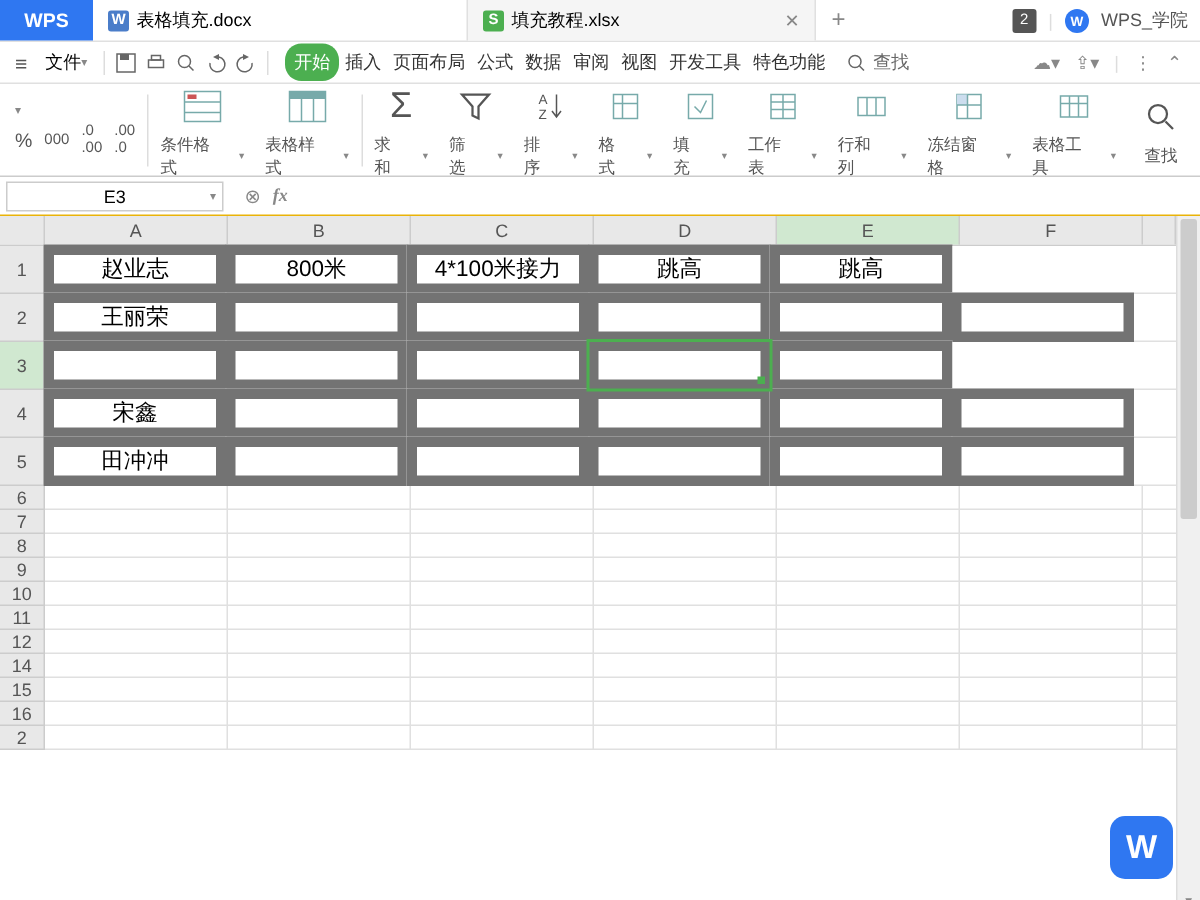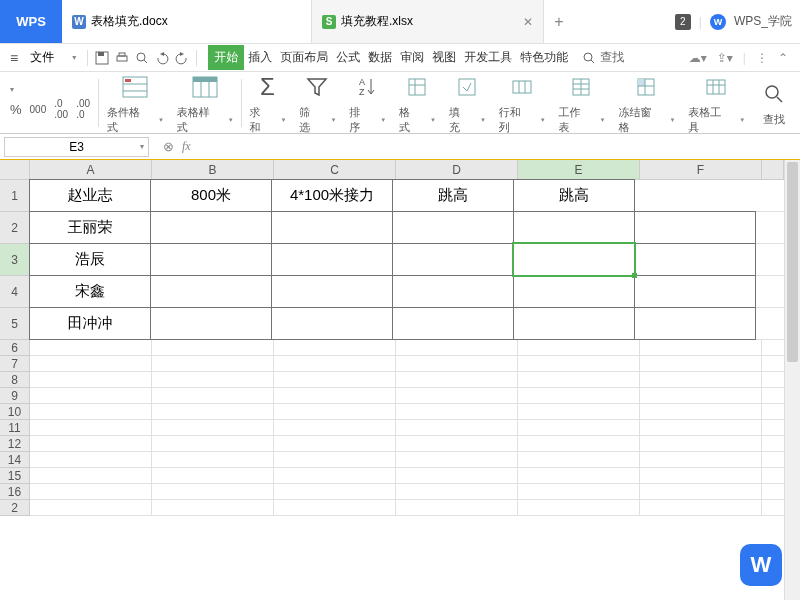--- a/index.html
+++ b/index.html
@@ -1,80 +1,80 @@
 <!DOCTYPE html>
 <html><head>
 <meta charset="utf-8">
 <style>
 * { margin: 0; padding: 0; box-sizing: border-box; font-family: "Microsoft YaHei", sans-serif; }
 body { width: 800px; height: 600px; overflow: hidden; background: #fff; position: relative; font-size: 12px; }
 
 
-.titlebar { height: 44px; background: #fff; display: flex; align-items: stretch; border-bottom: 1px solid #e0e0e0; }
+.titlebar { height: 28px; background: #fff; display: flex; align-items: stretch; border-bottom: 1px solid #e0e0e0; }
 .wps-logo { background: #2f77f1; color: #fff; width: 62px; display: flex; align-items: center; justify-content: center; font-weight: bold; font-size: 13px; }
 .tab { display: flex; align-items: center; padding: 0 10px; gap: 5px; border-right: 1px solid #e0e0e0; min-width: 0; }
 .tab.doc { width: 250px; }
 .tab.xls { width: 232px; background: #f5f5f5; }
 .tab-icon { width: 14px; height: 14px; display: flex; align-items: center; justify-content: center; color: #fff; font-size: 10px; border-radius: 2px; font-weight: bold; }
 .tab-icon.word { background: #4a7dc9; }
 .tab-icon.excel { background: #4caf50; }
 .tab-close { margin-left: auto; color: #888; cursor: pointer; }
 .tab-new { width: 30px; display: flex; align-items: center; justify-content: center; color: #888; font-size: 16px; }
 .titlebar-right { margin-left: auto; display: flex; align-items: center; gap: 8px; padding-right: 8px; }
 .badge-count { background: #555; color: #fff; width: 16px; height: 16px; border-radius: 2px; display: flex; align-items: center; justify-content: center; font-size: 10px; }
 .wps-small { width: 16px; height: 16px; background: #2f77f1; border-radius: 50%; color: #fff; display: flex; align-items: center; justify-content: center; font-size: 9px; font-weight: bold; }
 
 
 .menubar { height: 28px; display: flex; align-items: center; padding: 0 6px; gap: 2px; border-bottom: 1px solid #e0e0e0; }
 .menu-btn { display: flex; align-items: center; padding: 2px 4px; color: #555; font-size: 12px; }
 .menu-btn.hamburger { font-size: 14px; }
-.file-menu { display: flex; align-items: center; gap: 18px; padding: 2px 6px; }
+.file-menu { display: flex; align-items: center; gap: 0; padding: 2px 6px; }
 .file-menu .drop { font-size: 8px; color: #888; }
 .divider-v { width: 1px; height: 16px; background: #ddd; margin: 0 3px; }
 .qat-icon { width: 18px; height: 18px; display: flex; align-items: center; justify-content: center; color: #666; }
 .ribbon-tabs { display: flex; align-items: center; margin-left: 6px; }
 .ribbon-tab { padding: 4px 4px; font-size: 12px; color: #333; }
-.ribbon-tab.active { background: #4caf50; color: #fff; padding: 4px 6px; }
+.ribbon-tab.active { background: #4caf50; color: #fff; padding: 4px 6px; border-radius: 11px; }
 .search-box { display: flex; align-items: center; gap: 4px; margin-left: 8px; color: #666; }
 .menubar-right { margin-left: auto; display: flex; align-items: center; gap: 10px; padding-right: 6px; color: #888; }
 
 
 .ribbon { height: 62px; display: flex; align-items: center; padding: 0 4px; border-bottom: 1px solid #ccc; gap: 2px; }
 .ribbon-left { display: flex; flex-direction: column; gap: 4px; padding: 4px 6px; }
 .ribbon-left-row { display: flex; align-items: center; gap: 8px; color: #555; font-size: 11px; }
 .ribbon-group { display: flex; flex-direction: column; align-items: center; padding: 2px 6px; gap: 2px; }
 .ribbon-group-icon { width: 32px; height: 32px; display: flex; align-items: center; justify-content: center; color: #5b8fd0; }
 .ribbon-group-label { font-size: 11px; color: #555; display: flex; align-items: center; gap: 14px; }
 .ribbon-group-label .drop { font-size: 7px; color: #888; }
 .ribbon-divider { width: 1px; height: 48px; background: #ddd; }
 
 
 .formula-bar { height: 26px; display: flex; align-items: center; border-bottom: 1px solid #eab308; }
 .name-box { width: 145px; height: 20px; border: 1px solid #ccc; margin: 0 4px; display: flex; align-items: center; padding: 0 6px; font-size: 12px; background: #fff; justify-content: center; position: relative; }
 .name-box .drop { position: absolute; right: 4px; font-size: 8px; color: #888; }
 .fx-btns { display: flex; align-items: center; gap: 8px; padding: 0 10px; color: #888; }
-.fx-label { font-style: italic; font-family: serif; }
+.fx-label { font-style: italic; font-family: serif; font-weight: bold; }
 
 
 .sheet-area { position: relative; height: 463px; display: flex; }
 .sheet-main { flex: 1; overflow: hidden; background: #fff; position: relative; }
 .col-headers { display: flex; height: 20px; background: #f0f0f0; border-bottom: 1px solid #ccc; }
 .corner { width: 30px; border-right: 1px solid #ccc; background: #e8e8e8; }
 .col-h { border-right: 1px solid #ccc; display: flex; align-items: center; justify-content: center; color: #555; font-size: 12px; background: #e8e8e8; }
 .col-h.sel { background: #d0e8d0; }
 .col-A { width: 122px; } .col-B { width: 122px; } .col-C { width: 122px; }
 .col-D { width: 122px; } .col-E { width: 122px; } .col-F { width: 122px; }
 .col-rest { flex: 1; }
 .rows { display: flex; flex-direction: column; }
 .row { display: flex; height: 32px; }
 .row.small { height: 16px; }
 .row-h { width: 30px; border-right: 1px solid #ccc; border-bottom: 1px solid #ccc; background: #e8e8e8; display: flex; align-items: center; justify-content: center; color: #555; font-size: 12px; }
 .row-h.sel { background: #d0e8d0; }
 .cell { border-right: 1px solid #e0e0e0; border-bottom: 1px solid #e0e0e0; display: flex; align-items: center; justify-content: center; font-size: 14px; background: #fff; }
-.cell.data { border: 1px solid #737373; margin: -1px 0 0 -1px; font-size: 15px; }
+.cell.data { border: 7px solid #737373; margin: -1px 0 0 -1px; font-size: 15px; }
 .cell.empty-rest { flex: 1; border-right: none; }
 .cell.active { outline: 2px solid #4caf50; outline-offset: -1px; z-index: 5; position: relative; }
 .cell.active::after { content: ''; position: absolute; right: -3px; bottom: -3px; width: 5px; height: 5px; background: #4caf50; }
 
 
 .vscroll { width: 16px; background: #f0f0f0; border-left: 1px solid #ddd; position: relative; }
 .vscroll-thumb { position: absolute; top: 2px; left: 2px; right: 2px; height: 200px; background: #ccc; border-radius: 2px; }
 .vscroll-arrow { position: absolute; left: 0; right: 0; height: 14px; display: flex; align-items: center; justify-content: center; color: #888; font-size: 9px; }
 .vscroll-arrow.down { bottom: 0; }
 
@@ -267,41 +267,41 @@
         </svg>
       </span>
     <span class="ribbon-group-label">
         <span>填充</span>
         <span class="drop">▾</span>
       </span>
   </div>
   <div class="ribbon-group">
     <span class="ribbon-group-icon">
         <svg width="24" height="24" viewBox="0 0 24 24">
-          <rect x="3" y="6" width="18" height="12" fill="none" stroke="#7aa"></rect>
-          <line x1="9" y1="6" x2="9" y2="18" stroke="#7aa"></line>
-          <line x1="15" y1="6" x2="15" y2="18" stroke="#7aa"></line>
-        </svg>
-      </span>
-    <span class="ribbon-group-label">
-        <span>行和列</span>
-        <span class="drop">▾</span>
-      </span>
-  </div>
-  <div class="ribbon-group">
-    <span class="ribbon-group-icon">
-        <svg width="24" height="24" viewBox="0 0 24 24">
           <rect x="4" y="4" width="16" height="16" fill="none" stroke="#7aa"></rect>
           <line x1="4" y1="9" x2="20" y2="9" stroke="#7aa"></line>
           <line x1="4" y1="14" x2="20" y2="14" stroke="#7aa"></line>
           <line x1="12" y1="4" x2="12" y2="20" stroke="#7aa"></line>
         </svg>
       </span>
     <span class="ribbon-group-label">
         <span>工作表</span>
+        <span class="drop">▾</span>
+      </span>
+  </div>
+  <div class="ribbon-group">
+    <span class="ribbon-group-icon">
+        <svg width="24" height="24" viewBox="0 0 24 24">
+          <rect x="3" y="6" width="18" height="12" fill="none" stroke="#7aa"></rect>
+          <line x1="9" y1="6" x2="9" y2="18" stroke="#7aa"></line>
+          <line x1="15" y1="6" x2="15" y2="18" stroke="#7aa"></line>
+        </svg>
+      </span>
+    <span class="ribbon-group-label">
+        <span>行和列</span>
         <span class="drop">▾</span>
       </span>
   </div>
   <div class="ribbon-group">
     <span class="ribbon-group-icon">
         <svg width="24" height="24" viewBox="0 0 24 24">
           <rect x="4" y="4" width="16" height="16" fill="none" stroke="#7aa"></rect>
           <rect x="4" y="4" width="7" height="7" fill="#cde"></rect>
           <line x1="11" y1="4" x2="11" y2="20" stroke="#7aa"></line>
           <line x1="4" y1="11" x2="20" y2="11" stroke="#7aa"></line>
@@ -378,21 +378,20 @@
         <div class="cell data col-A">王丽荣</div>
         <div class="cell data col-B"></div>
         <div class="cell data col-C"></div>
         <div class="cell data col-D"></div>
         <div class="cell data col-E"></div>
         <div class="cell data col-F"></div>
         <div class="cell empty-rest"></div>
       </div>
       <div class="row">
           <div class="row-h sel">3</div>
-        <div class="cell data col-A">浩辰</div>
         <div class="cell data col-B"></div>
         <div class="cell data col-C"></div>
         <div class="cell data col-D"></div>
         <div class="cell data col-E active"></div>
         <div class="cell data col-F"></div>
         <div class="cell empty-rest"></div>
       </div>
       <div class="row">
           <div class="row-h">4</div>
         <div class="cell data col-A">宋鑫</div>

